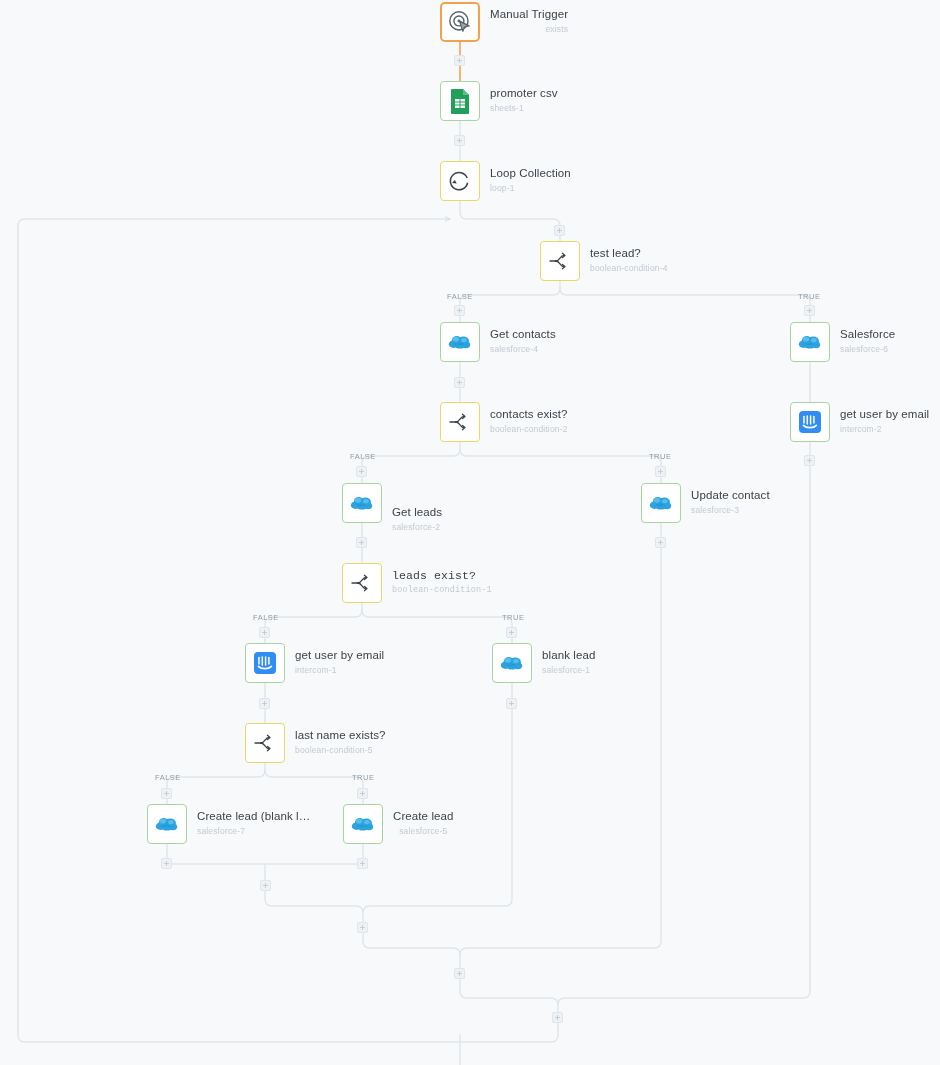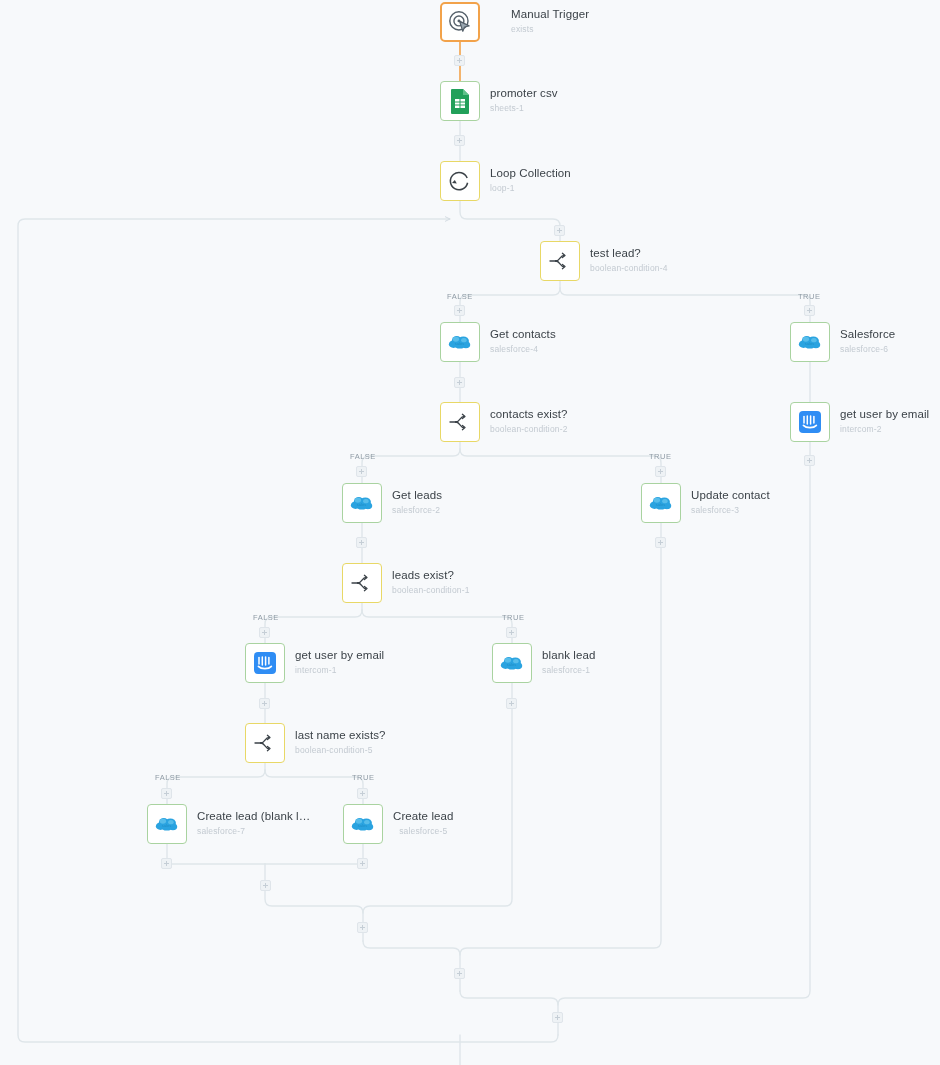--- a/index.html
+++ b/index.html
@@ -159,21 +159,21 @@
       <div class="node trigger" style="left: 440px; top: 2px;">
         <span>
           <svg class="icon" viewBox="0 0 24 24" fill="none" stroke="#55606a" stroke-width="1.3">
             <circle cx="11" cy="11" r="8.4"></circle>
             <circle cx="11" cy="11" r="4.6"></circle>
             <circle cx="11" cy="11" r="1.3" fill="#55606a" stroke="none"></circle>
             <path d="M11.6 11.2 L20.4 15.6 L16.2 16.6 L14.6 20.6 Z" fill="#9aa6b0" stroke="#55606a" stroke-width="1.1" stroke-linejoin="round"></path>
           </svg>
         </span>
       </div>
-      <div class="node-label" style="left: 511px; top: 8px;">
+      <div class="node-label" style="left: 490px; top: 8px; text-align: right;">
         <div class="node-title">Manual Trigger</div>
         <div class="node-sub">exists</div>
       </div>
       <div class="node action" style="left: 440px; top: 81px;">
         <span>
           <svg class="icon icon-sheets" viewBox="0 0 22 26">
             <path d="M2 1 h12 l6 6 v18 a1 1 0 0 1 -1 1 H3 a1 1 0 0 1 -1 -1 V2 a1 1 0 0 1 1 -1 z" fill="#22a05a"></path>
             <path d="M14 1 l6 6 h-6 z" fill="#5fc18a"></path>
             <rect x="6" y="11" width="10" height="9" fill="#ffffff"></rect>
             <g stroke="#22a05a" stroke-width="1">
@@ -303,21 +303,21 @@
               <ellipse cx="13.8" cy="12.8" rx="6.4" ry="4.3"></ellipse>
             </g>
             <g fill="#57bdea">
               <ellipse cx="9.6" cy="7.0" rx="3.4" ry="2.6"></ellipse>
               <ellipse cx="18.2" cy="8.0" rx="3.0" ry="2.2"></ellipse>
             </g>
             <text x="13.6" y="13.4" font-size="4.4" font-family="Liberation Sans, sans-serif" fill="#1b86bd" text-anchor="middle" opacity="0.75">sales</text>
           </svg>
         </span>
       </div>
-      <div class="node-label" style="left: 392px; top: 489px;">
+      <div class="node-label" style="left: 392px; top: 506px;">
         <div class="node-title">Get leads</div>
         <div class="node-sub">salesforce-2</div>
       </div>
       <div class="node action" style="left: 641px; top: 483px;">
         <span>
           <svg class="icon" viewBox="0 0 28 20">
             <g fill="#2aa3e0">
               <ellipse cx="10.5" cy="8.2" rx="5.2" ry="4.6"></ellipse>
               <ellipse cx="17.6" cy="9.0" rx="6.0" ry="4.9"></ellipse>
               <ellipse cx="7.0" cy="12.4" rx="5.0" ry="4.0"></ellipse>
@@ -341,21 +341,21 @@
           <svg class="icon" viewBox="0 0 26 24" fill="none" stroke="#3b4248" stroke-width="1.3" stroke-linecap="round">
             <path d="M3 12 H9"></path>
             <path d="M9 12 C13 12 13 6.4 17 6.4"></path>
             <path d="M9 12 C13 12 13 17.6 17 17.6"></path>
             <path d="M15.4 4.3 L18 6.4 L15.4 8.5" stroke-linejoin="round"></path>
             <path d="M15.4 15.5 L18 17.6 L15.4 19.7" stroke-linejoin="round"></path>
             <circle cx="9" cy="12" r="1.1" fill="#3b4248" stroke="none"></circle>
           </svg>
         </span>
       </div>
-      <div class="node-label" style="left: 392px; top: 569px;">
+      <div class="node-label" style="left: 392px; top: 569px; font-family: Liberation Mono, monospace;">
         <div class="node-title">leads exist?</div>
         <div class="node-sub">boolean-condition-1</div>
       </div>
       <div class="node action" style="left: 245px; top: 643px;">
         <span>
           <svg class="icon" viewBox="0 0 26 26">
             <rect x="2" y="2" width="22" height="22" rx="4" fill="#2f8df4"></rect>
             <g stroke="#ffffff" stroke-width="1.5" stroke-linecap="round">
               <path d="M7.0 7.6 V14.0"></path>
               <path d="M10.3 6.9 V15.0"></path>

